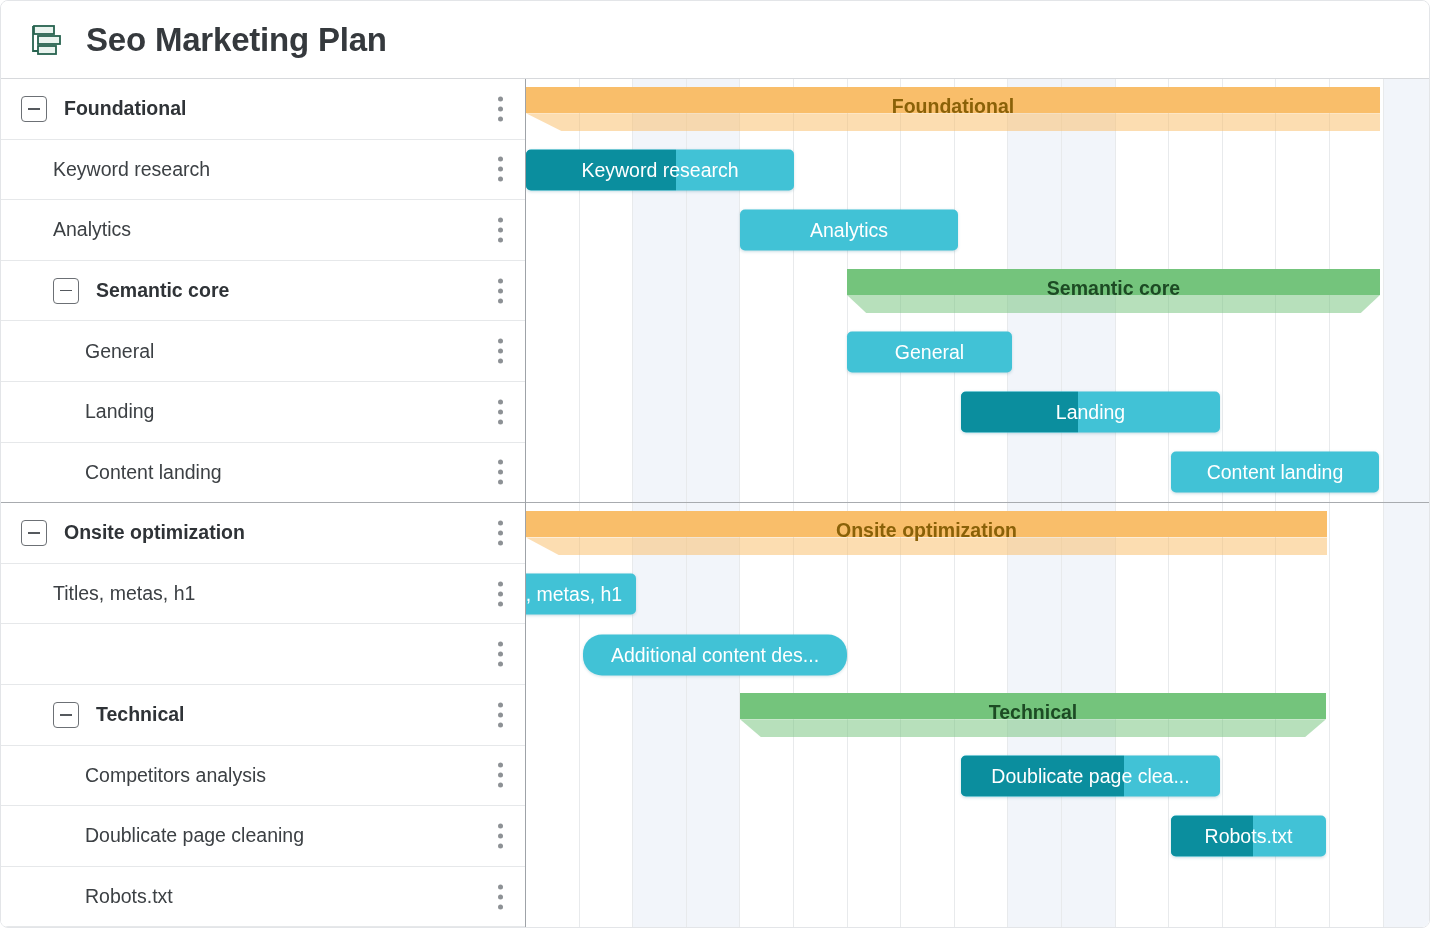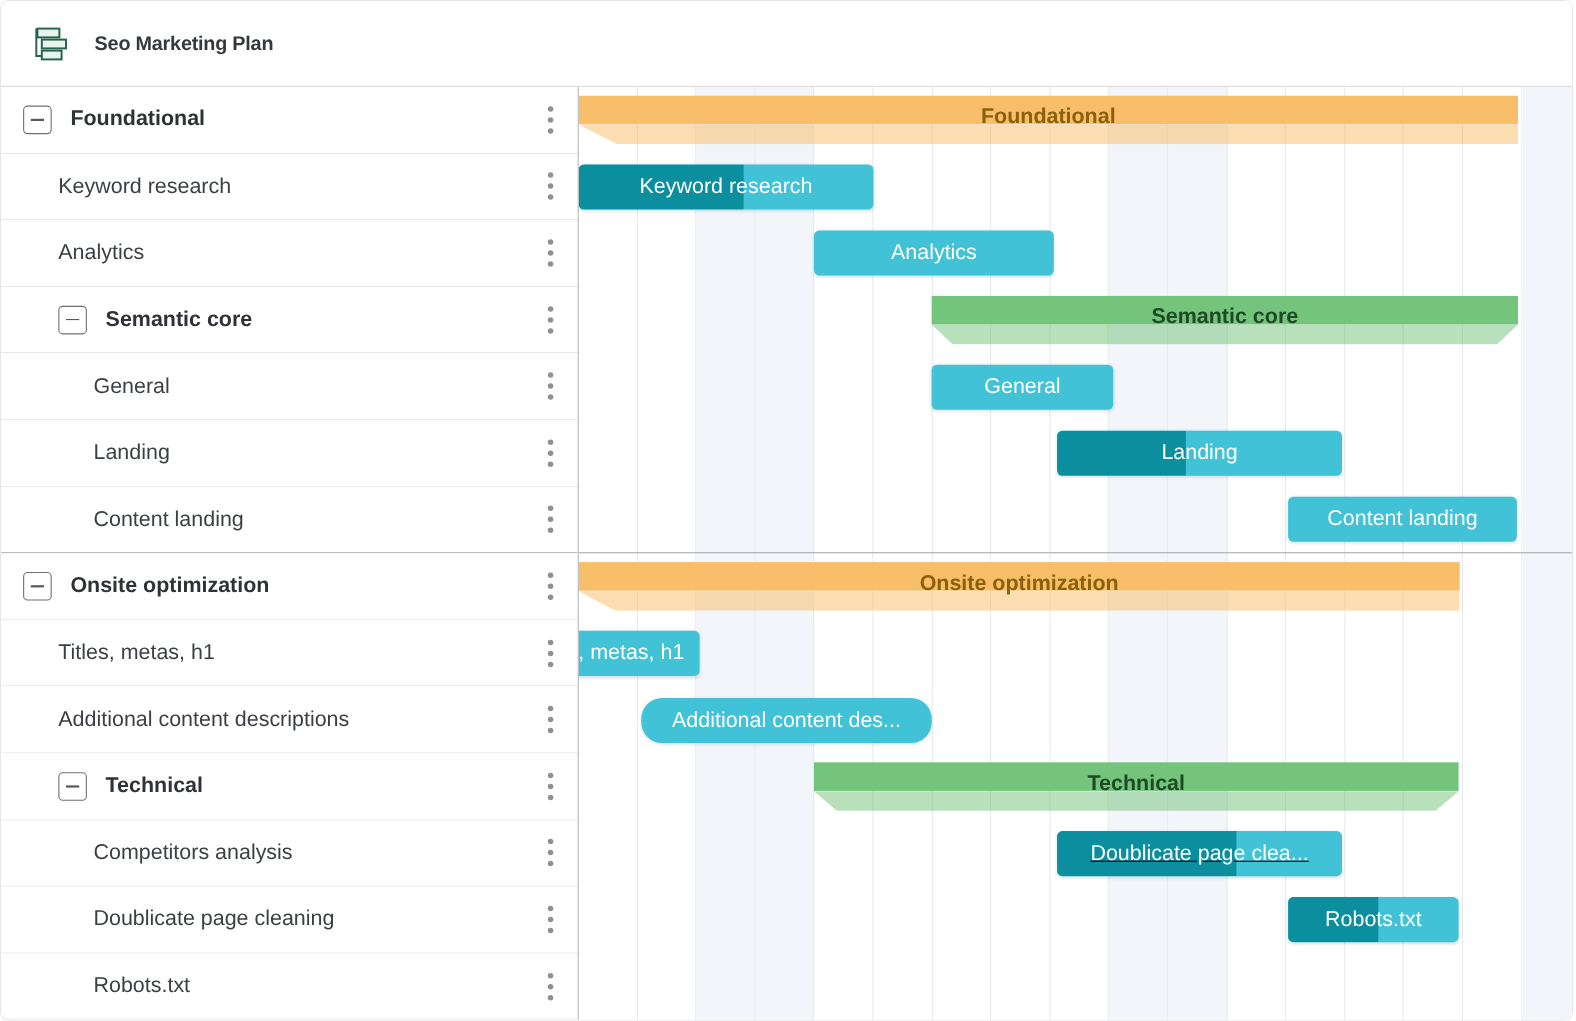--- a/index.html
+++ b/index.html
@@ -29,21 +29,21 @@
     background:#fff;
     z-index:6;
   }
   .brand-icon{
     margin-left:25px;
     width:38px;height:38px;
     display:block;
   }
   .project-title{
     margin-left:22px;
-    font-size:18px;
+    font-size:33px;
     font-weight:bold;
     color:#35393d;
     letter-spacing:-0.2px;
     white-space:nowrap;
   }
 
   
   .gantt-body{
     position:absolute;left:0;top:78px;
     width:100%;height:850px;
@@ -292,21 +292,20 @@
           <div style="width: 52px; flex: 0 0 auto;"></div>
           <span class="row-label">Titles, metas, h1</span>
           <div class="dots-menu">
             <i></i>
             <i></i>
             <i></i>
           </div>
         </div>
         <div class="tree-row">
           <div style="width: 52px; flex: 0 0 auto;"></div>
-          <span class="row-label">Additional content descriptions</span>
           <div class="dots-menu">
             <i></i>
             <i></i>
             <i></i>
           </div>
         </div>
         <div class="tree-row">
           <div style="width: 52px; flex: 0 0 auto;"></div>
           <div class="collapse-box"></div>
           <div style="width: 17px; flex: 0 0 auto;"></div>
@@ -426,21 +425,21 @@
             </div>
           </div>
           <div class="chart-row">
             <div class="bar summary green" style="left: 214px; width: 586px;">
               <div class="sum-top"></div>
               <div class="sum-skirt"></div>
               <span class="bar-text">Technical</span>
             </div>
           </div>
           <div class="chart-row">
-            <div class="bar task" style="left: 435px; width: 259px; text-decoration: underline;">
+            <div class="bar task" style="left: 435px; width: 259px;">
               <div class="progress" style="width: 63%;"></div>
               <span class="bar-text">Doublicate page clea...</span>
             </div>
           </div>
           <div class="chart-row">
             <div class="bar task" style="left: 645px; width: 155px;">
               <div class="progress" style="width: 53%;"></div>
               <span class="bar-text">Robots.txt</span>
             </div>
           </div>

